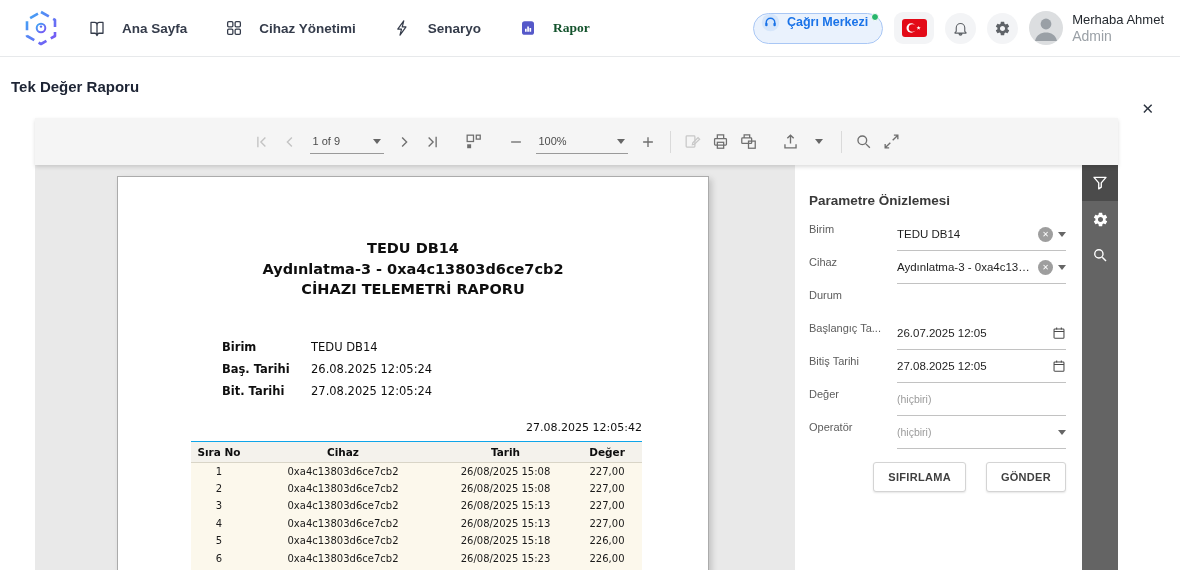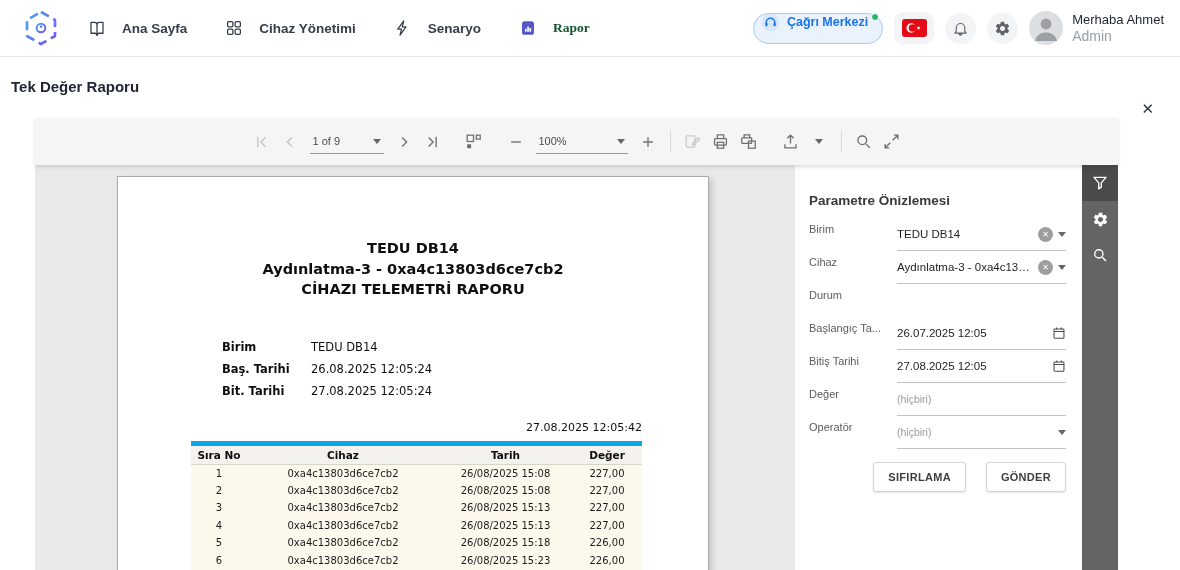--- a/index.html
+++ b/index.html
@@ -63,21 +63,21 @@
            font-family:"DejaVu Sans", sans-serif; color:#0e0e0e; }
 
   .r-titles { margin-top:61px; text-align:center; font-weight:700;
               font-size:14.5px; line-height:20.5px; }
   .r-info { margin:36px 0 0 104px; font-size:11.5px; }
   .r-info .row { display:flex; line-height:22px; }
   .r-info .lbl { width:89px; font-weight:700; }
   .r-stamp { width:451px; margin:19px 0 0 73px; text-align:right; font-size:11px; }
   table.r-table { margin:7px 0 0 73px; width:451px; border-collapse:collapse; }
   .r-table th { font-size:10.5px; font-weight:700; background:#f4f2ec;
-                border-top:5px solid #0ea5e9; border-bottom:1px solid #d9d5c7;
+                border-top:1px solid #0ea5e9; border-bottom:1px solid #d9d5c7;
                 height:21px; text-align:center; }
   .r-table td { font-size:10px; background:#fcf8ec; height:17.5px;
                 text-align:center; color:#1a1a1a; }
 
   
   .params { width:287px; background:#fff; padding:28px 16px 0 14px; }
   .params-title { font-size:13.5px; font-weight:700; color:#3a3a3a; margin-bottom:10px; }
   .field { display:flex; height:33px; }
   .f-label { width:88px; font-size:11px; color:#5c5c5c; padding-top:5px;
              white-space:nowrap; overflow:hidden; }

